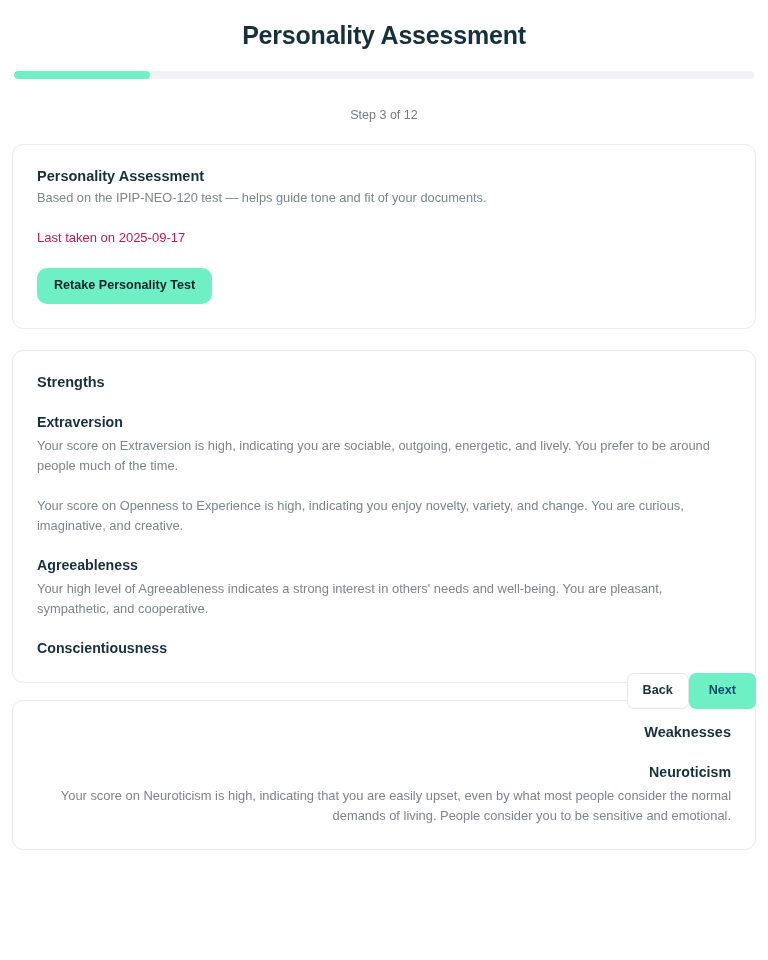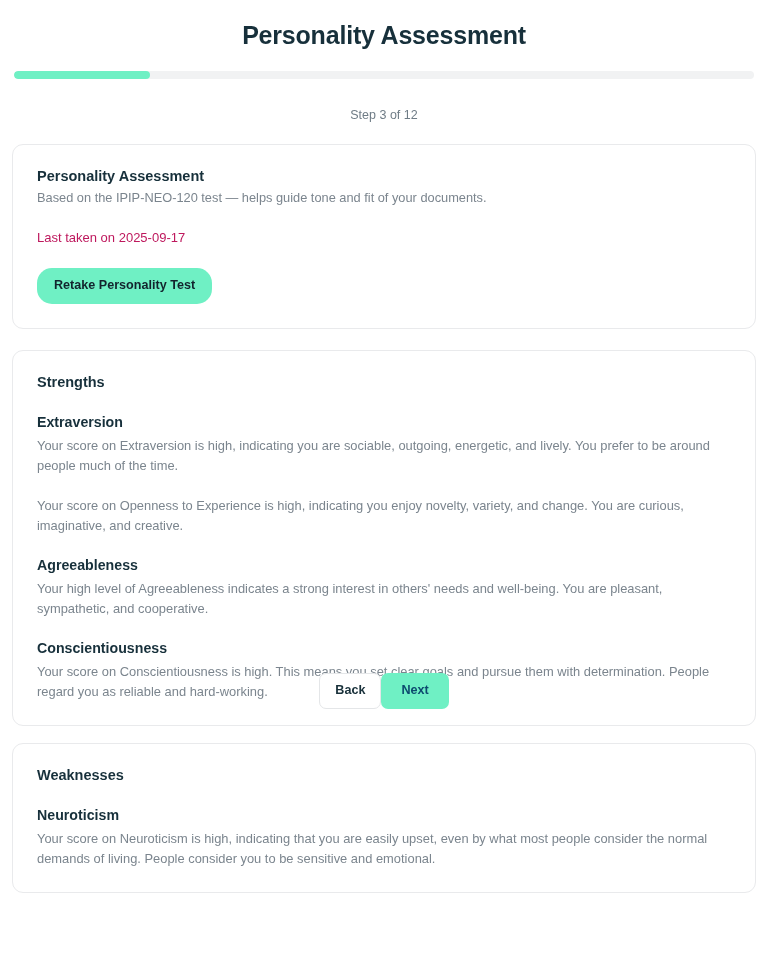--- a/index.html
+++ b/index.html
@@ -61,21 +61,21 @@
   }
 
   
   .card {
     background: #ffffff;
     border: 1px solid #e9eaec;
     border-radius: 11px;
     margin-top: 21px;
     padding: 22px 24px 24px 24px;
   }
-  .card.weaknesses { margin-top: 17px; }
+  .card.weaknesses { margin-top: 17px; text-align: right; }
 
   .card-title {
     font-size: 14.5px;
     font-weight: bold;
     color: #17303b;
     line-height: 19px;
   }
   .card-sub {
     font-size: 12.8px;
     color: #7b858e;
@@ -88,21 +88,21 @@
     line-height: 18px;
     margin-top: 22px;
   }
 
   .accent-button {
     display: inline-block;
     margin-top: 21px;
     background: #6ff0c4;
     color: #12242d;
     border: none;
-    border-radius: 15px;
+    border-radius: 10px;
     font-family: "Liberation Sans", sans-serif;
     font-size: 12.6px;
     font-weight: bold;
     padding: 10px 17px 11px 17px;
     cursor: pointer;
     line-height: 15px;
   }
 
   
   .section-heading {
@@ -131,21 +131,21 @@
 
   
   .footer-nav {
     position: absolute;
     left: 12px;
     right: 12px;
     bottom: 12px;
     height: 36px;
     display: flex;
     align-items: center;
-    justify-content: center;
+    justify-content: flex-end;
   }
   .btn-back {
     background: #ffffff;
     border: 1px solid #e4e6e8;
     border-radius: 7px;
     color: #18303a;
     font-family: "Liberation Sans", sans-serif;
     font-size: 12.6px;
     font-weight: bold;
     padding: 9px 15px 10px 15px;
@@ -199,21 +199,20 @@
       <div class="trait-desc">Your score on Openness to Experience is high, indicating you enjoy novelty, variety, and change. You are curious, imaginative, and creative.</div>
     </div>
 
     <div class="trait">
       <div class="trait-name">Agreeableness</div>
       <div class="trait-desc">Your high level of Agreeableness indicates a strong interest in others' needs and well-being. You are pleasant, sympathetic, and cooperative.</div>
     </div>
 
     <div class="trait">
       <div class="trait-name">Conscientiousness</div>
-      <div class="trait-desc">Your score on Conscientiousness is high. This means you set clear goals and pursue them with determination. People regard you as reliable and hard-working.</div>
     </div>
   </div>
 
   <div class="card weaknesses">
     <div class="section-heading">Weaknesses</div>
 
     <div class="trait">
       <div class="trait-name">Neuroticism</div>
       <div class="trait-desc">Your score on Neuroticism is high, indicating that you are easily upset, even by what most people consider the normal demands of living. People consider you to be sensitive and emotional.</div>
     </div>

